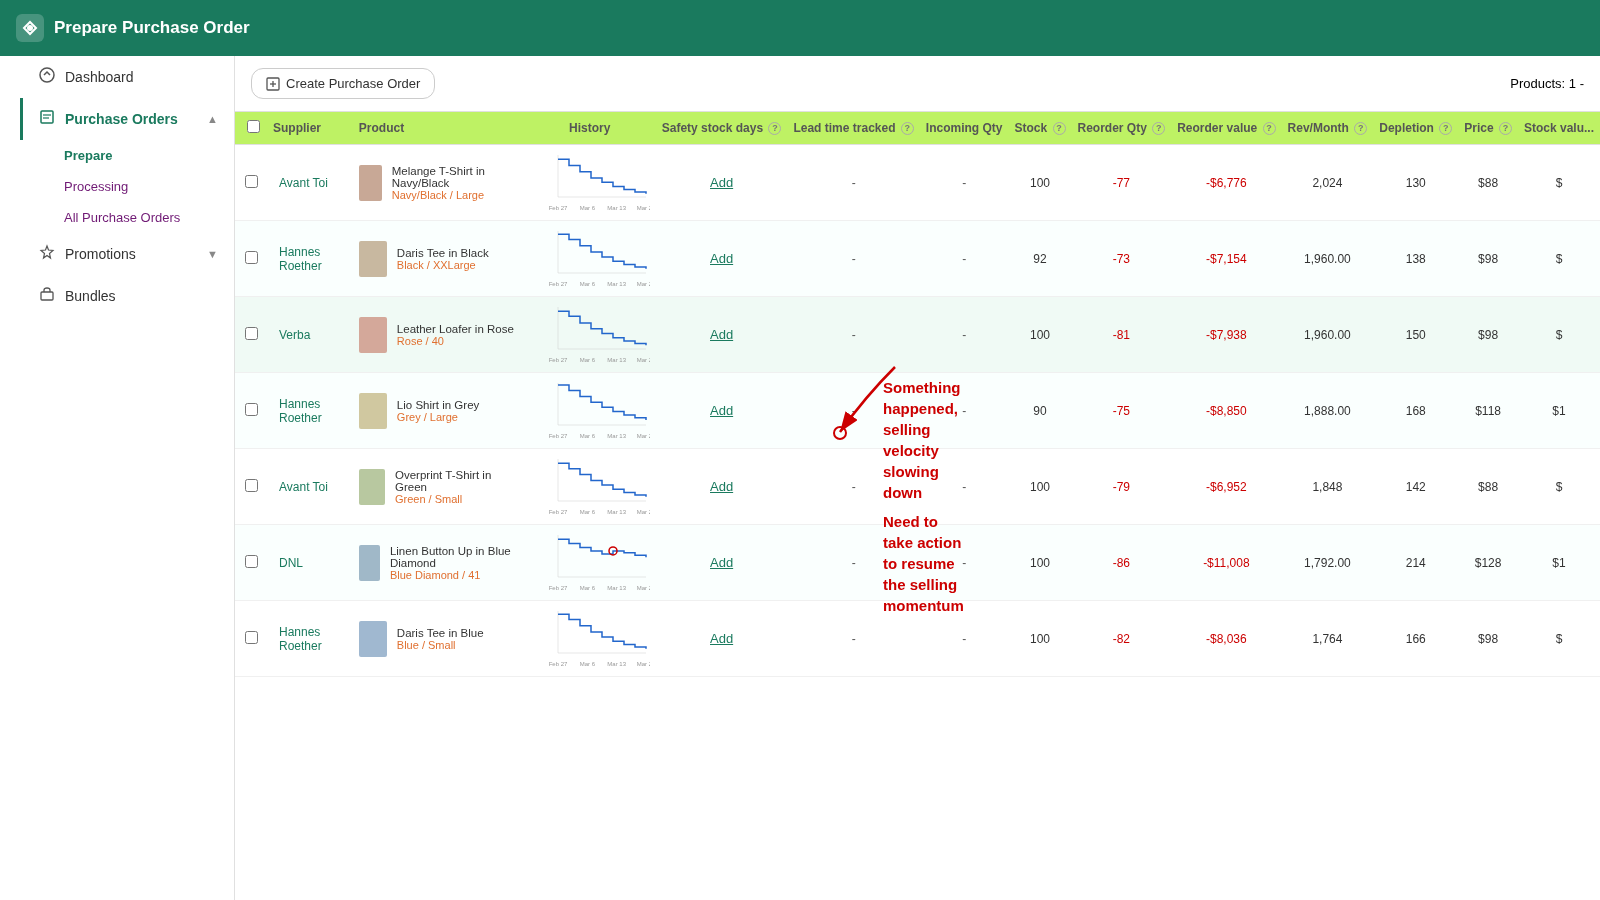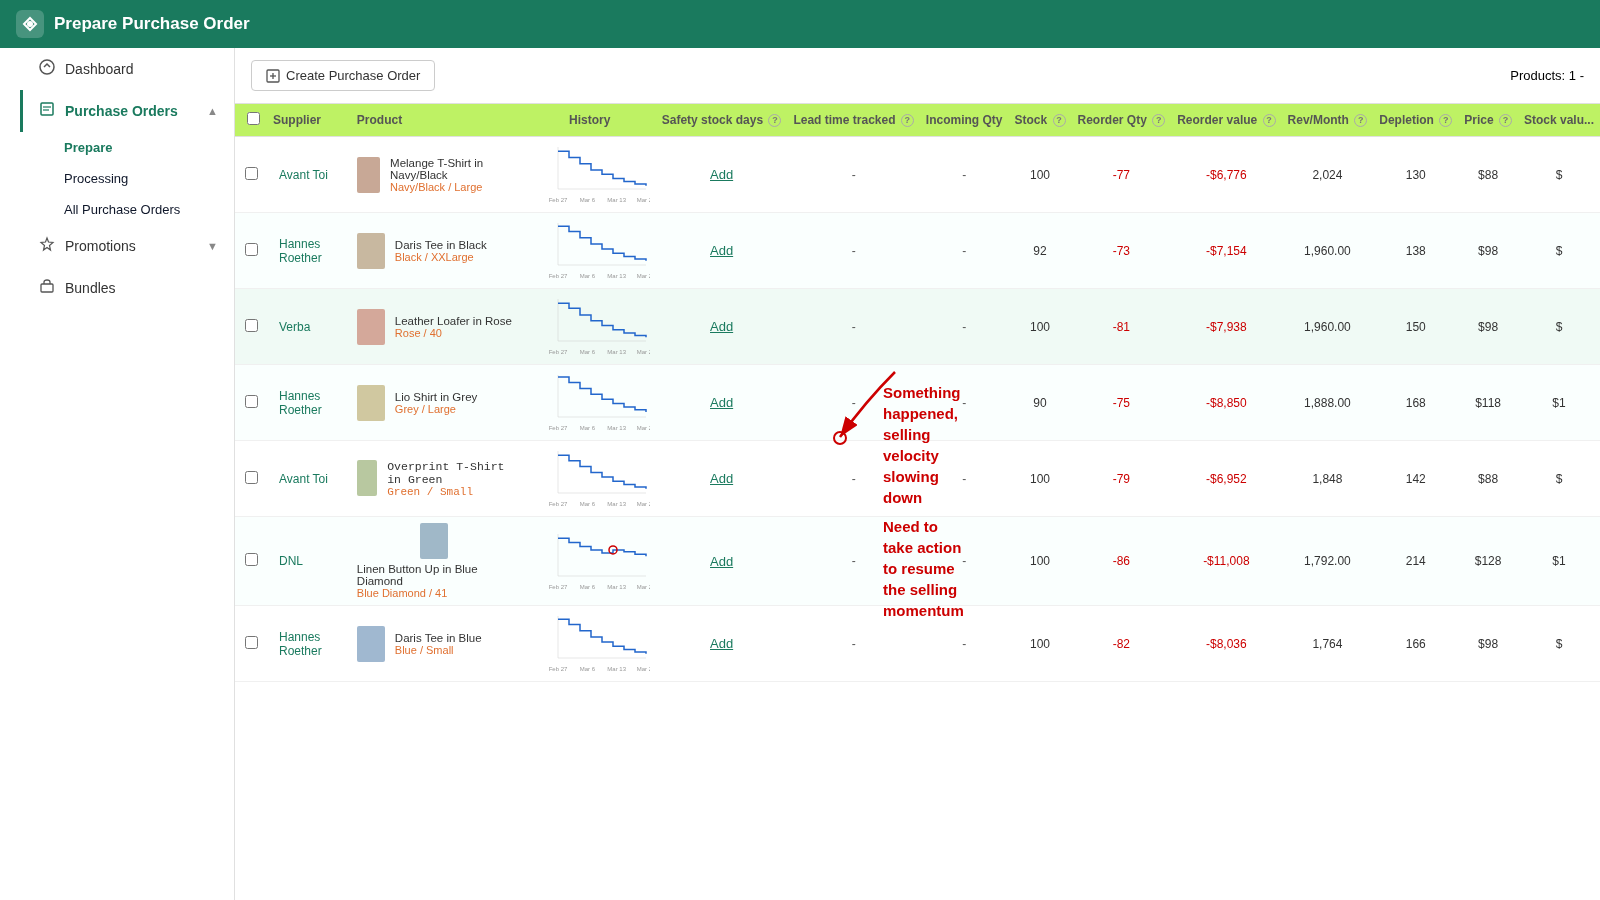--- a/index.html
+++ b/index.html
@@ -5,21 +5,21 @@
     * { box-sizing: border-box; margin: 0; padding: 0; }
     body { font-family: Arial, sans-serif; font-size: 13px; background: #f5f5f5; display: flex; flex-direction: column; height: 900px; overflow: hidden; }
 
     
     .topbar {
       background: #1a7a5e;
       color: white;
       display: flex;
       align-items: center;
       padding: 0 16px;
-      height: 48px;
+      height: 56px;
       flex-shrink: 0;
     }
     .topbar-icon { width: 28px; height: 28px; margin-right: 10px; }
     .topbar-title { font-size: 17px; font-weight: 600; }
 
     
     .main-layout { display: flex; flex: 1; overflow: hidden; }
 
     
     .sidebar {
@@ -37,21 +37,21 @@
       align-items: center;
       padding: 11px 16px;
       cursor: pointer;
       color: #333;
       font-size: 14px;
       border-left: 3px solid transparent;
     }
     .sidebar-item.active { color: #1a7a5e; font-weight: 600; border-left: 3px solid #1a7a5e; }
     .sidebar-item .icon { margin-right: 10px; font-size: 16px; color: #555; }
     .sidebar-item.active .icon { color: #1a7a5e; }
-    .sidebar-sub { padding-left: 44px; padding-top: 4px; padding-bottom: 4px; font-size: 13px; color: #0f172a; cursor: pointer; display: block; padding-top: 8px; padding-bottom: 8px; }
+    .sidebar-sub { padding-left: 44px; padding-top: 4px; padding-bottom: 4px; font-size: 13px; color: #701a75; cursor: pointer; display: block; padding-top: 8px; padding-bottom: 8px; }
     .sidebar-sub.active { color: #1a7a5e; font-weight: 600; }
     .sidebar-chevron { margin-left: auto; font-size: 11px; color: #888; }
 
     
     .content { flex: 1; overflow: hidden; display: flex; flex-direction: column; background: white; }
 
     
     .toolbar {
       display: flex;
       align-items: center;
@@ -60,21 +60,21 @@
       background: white;
       justify-content: space-between;
     }
     .btn-create {
       display: flex;
       align-items: center;
       gap: 6px;
       border: 1px solid #ccc;
       background: white;
       padding: 7px 14px;
-      border-radius: 4px;
+      border-radius: 12px;
       cursor: pointer;
       font-size: 13px;
       color: #333;
     }
 
     
     .table-wrapper { overflow: auto; flex: 1; }
     table { width: 100%; border-collapse: collapse; font-size: 12px; }
     thead th {
       background: #bef264;
@@ -370,21 +370,21 @@
     <td>168</td>
     <td>$118</td>
     <td>$1</td>
   </tr>
             <tr>
     <td class="checkbox-cell">
       <input type="checkbox" style="">
     </td>
     <td class="supplier">Avant Toi</td>
     <td class="product">
-      <div style="display:flex; align-items:flex-start; gap:4px;font-family:Liberation Mono, monospace;">
+      <div style="display:flex; align-items:flex-end; gap:4px;">
         <div class="product-thumb" style="background:#b8c8a0; width:28px; height:36px; border-radius:2px;"></div>
         <div class="product-info">
           <div class="product-name">Overprint T-Shirt in Green</div>
           <div class="product-variant">Green / Small</div>
         </div>
       </div>
     </td>
     <td class="chart-cell">
     <svg width="120" height="60" viewBox="0 0 120 60">
       <text x="2" y="10.3" font-size="7" fill="#999" transform="rotate(-90, 8, 25)">Qty</text>
@@ -408,21 +408,21 @@
     <td>142</td>
     <td>$88</td>
     <td>$</td>
   </tr>
             <tr>
     <td class="checkbox-cell">
       <input type="checkbox" style="">
     </td>
     <td class="supplier">DNL</td>
     <td class="product">
-      <div style="display:flex; align-items:center; gap:4px;flex-direction:column;">
+      <div style="display:flex; align-items:center; gap:4px;">
         <div class="product-thumb" style="background:#a0b8c8; width:28px; height:36px; border-radius:2px;"></div>
         <div class="product-info">
           <div class="product-name">Linen Button Up in Blue Diamond</div>
           <div class="product-variant">Blue Diamond / 41</div>
         </div>
       </div>
     </td>
     <td class="chart-cell">
     <svg width="120" height="60" viewBox="0 0 120 60">
       <text x="2" y="10.3" font-size="7" fill="#999" transform="rotate(-90, 8, 25)">Qty</text>

